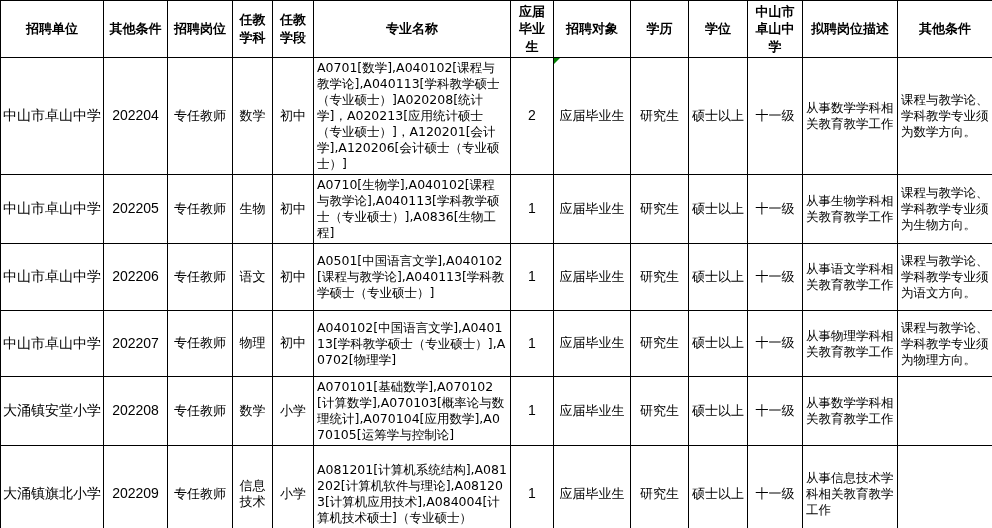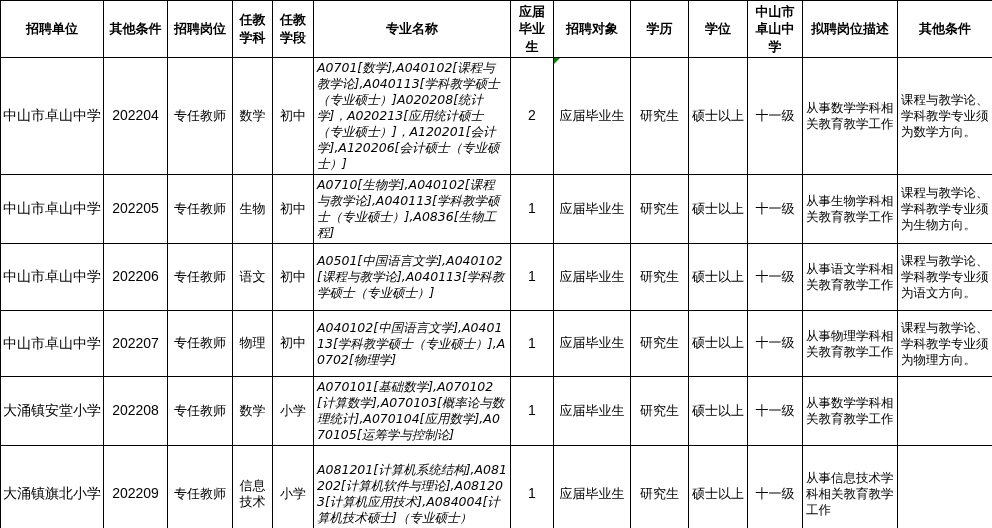--- a/index.html
+++ b/index.html
@@ -11,21 +11,21 @@
   tbody tr:nth-child(1){height:106px;}
   tbody tr:nth-child(2){height:67px;}
   tbody tr:nth-child(3){height:67px;}
   tbody tr:nth-child(4){height:66px;}
   tbody tr:nth-child(5){height:67px;}
   tbody tr:nth-child(6){height:97px;}
   th{font-weight:bold;font-size:13px;text-align:center;line-height:1.35;padding:1px 2px;word-break:break-all;}
   td{font-size:13px;text-align:center;padding:1px 2px;line-height:1.25;word-break:break-all;}
   td.c-unit{font-weight:normal;font-size:14px;letter-spacing:0;}
   td.c-code,td.c-count{font-family:Liberation Sans, sans-serif;font-size:14px;}
-  td.c-majors{text-align:left;font-size:12.5px;line-height:16px;padding:2px 3px;font-style:italic;}
+  td.c-majors{text-align:left;font-size:12.5px;line-height:16px;padding:2px 3px;}
   td.c-description,td.c-other{text-align:left;font-size:12.5px;line-height:16px;padding:2px 3px;}
   td.has-marker{position:relative;}
   .corner-marker{position:absolute;top:0;left:0;width:0;height:0;
     border-top:6px solid #008000;border-right:6px solid transparent;}
 </style>
 </head>
 <body>
 
 <div class="sheet">
   <table>

